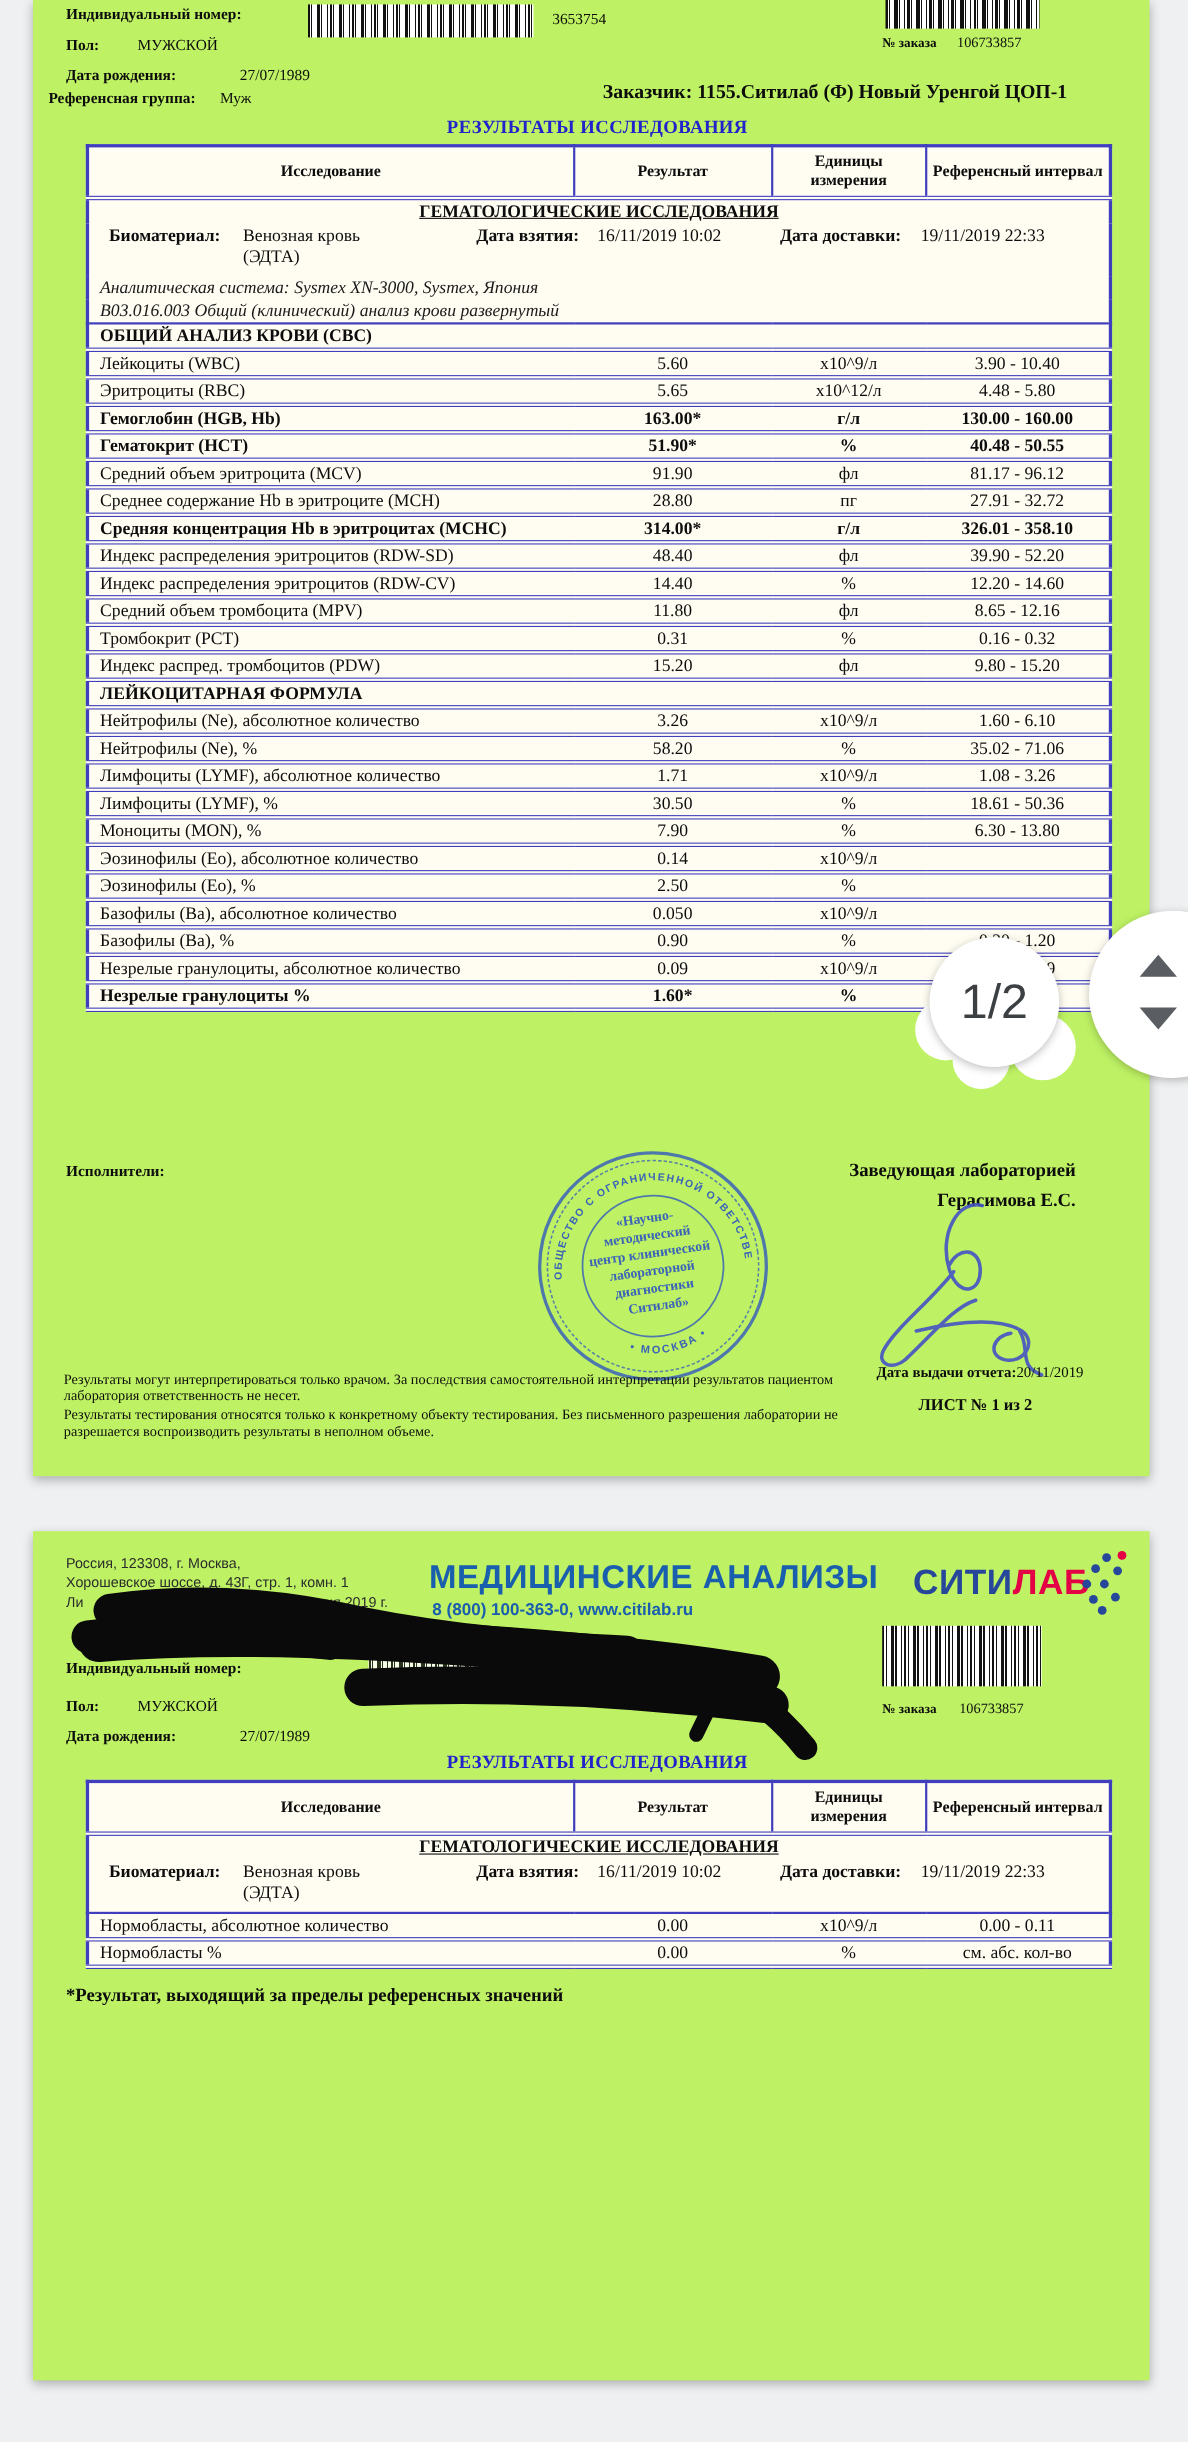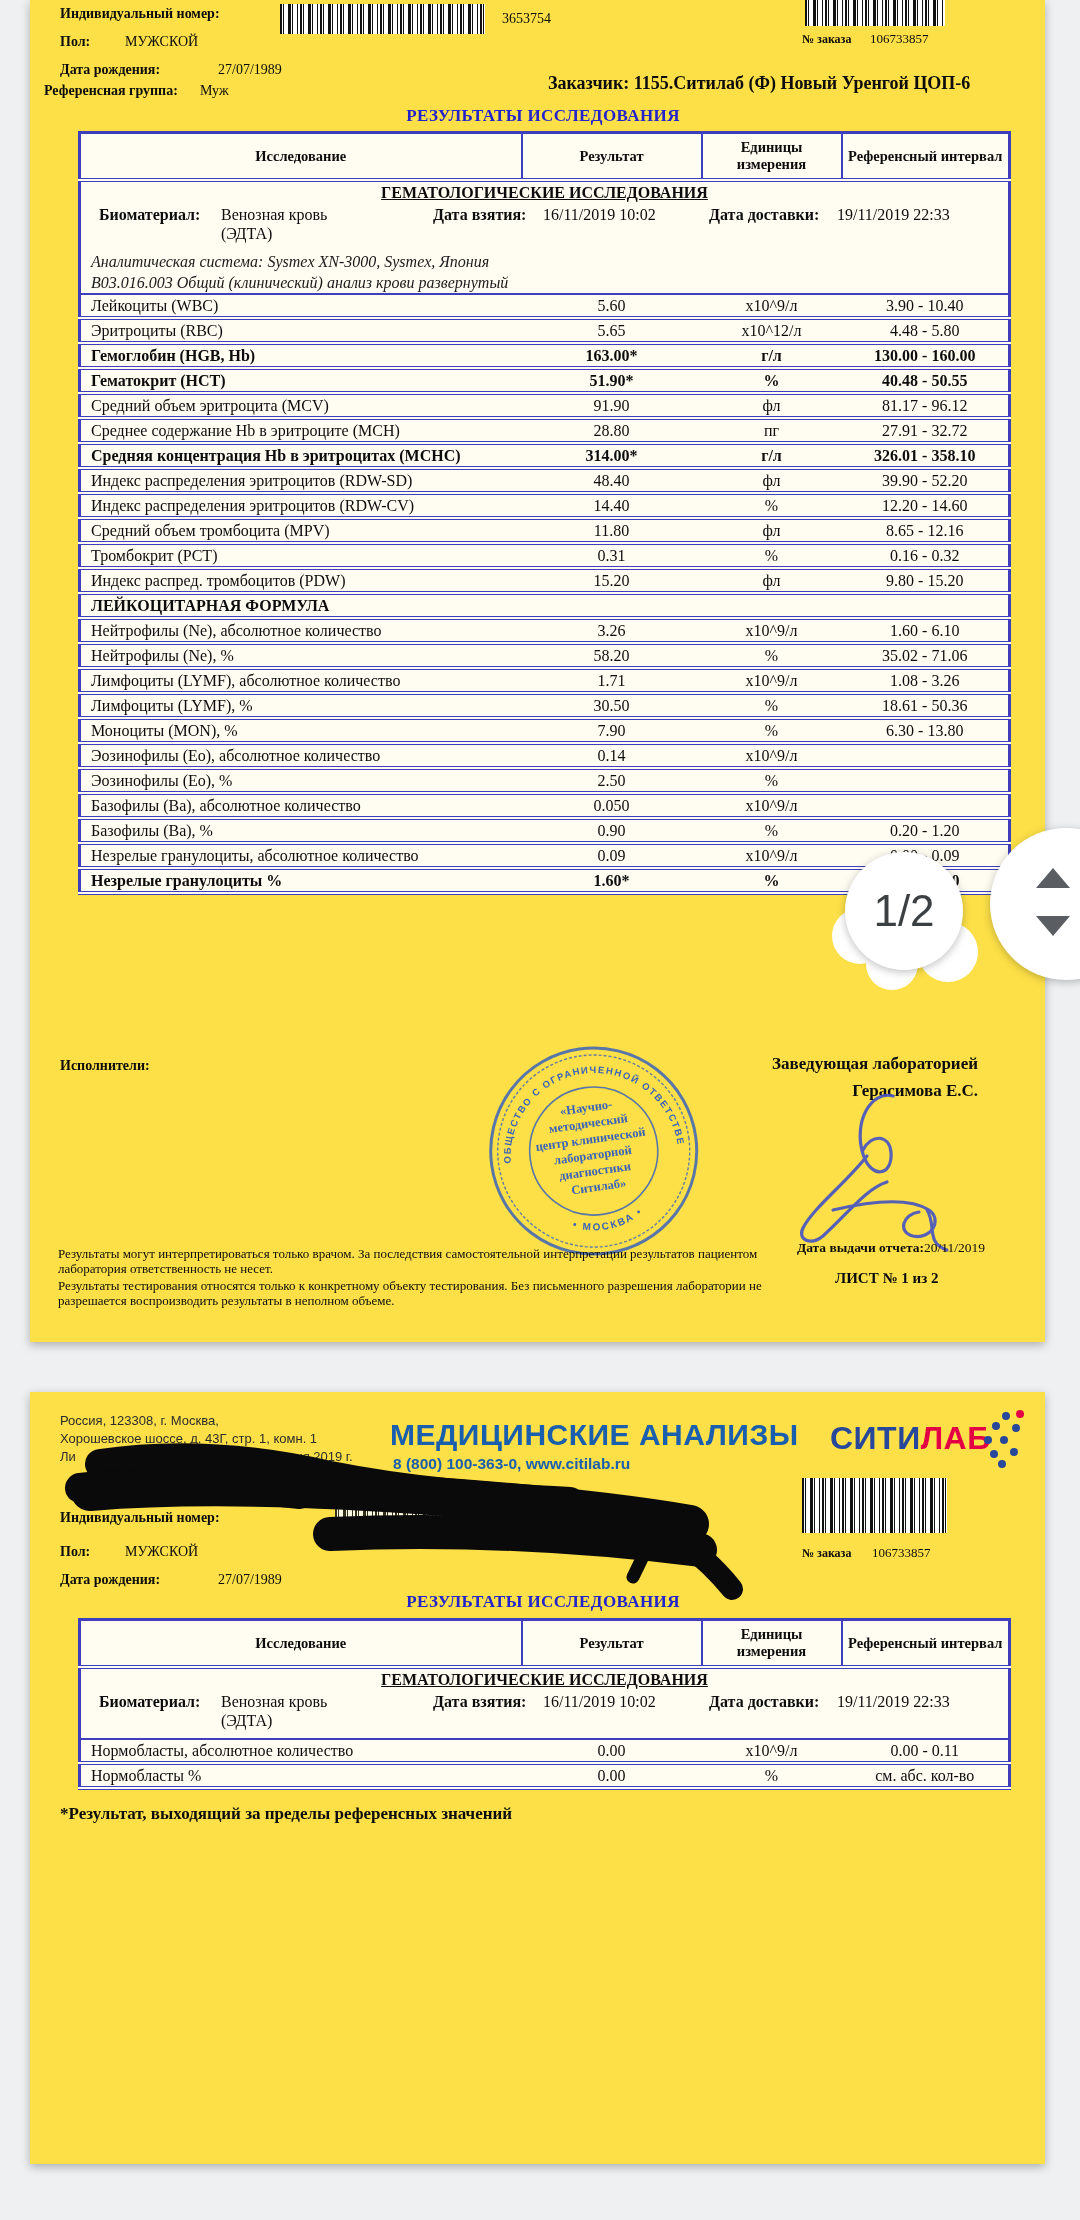--- a/index.html
+++ b/index.html
@@ -1,18 +1,18 @@
 <!DOCTYPE html>
 <html><head>
 <meta charset="utf-8">
 <style>
   html,body{margin:0;padding:0;}
   body{width:1080px;height:2220px;background:#eef0f1;overflow:hidden;position:relative;
        font-family:"Liberation Serif","DejaVu Serif",serif;color:#0c0c0c;}
-  .sheet{position:absolute;left:30px;width:1015px;background:#fde047;
+  .sheet{position:absolute;left:30px;width:1015px;background:#bef264;
          box-shadow:0 3px 9px rgba(0,0,0,.28);}
   #sheet1{top:0;height:1342px;}
   #sheet2{top:1392px;height:772px;}
   .abs{position:absolute;}
   .lbl{font-weight:bold;font-size:14px;}
   .val{font-size:14px;}
   .barcode{background:repeating-linear-gradient(90deg,#111 0 2px,#fff 2px 3px,#111 3px 4px,#fff 4px 8px,#111 8px 11px,#fff 11px 12px,#111 12px 13px,#fff 13px 17px,#111 17px 18px,#fff 18px 20px);}
   .customer{font-size:18px;font-weight:bold;}
   .rtitle{width:930px;text-align:center;font-weight:bold;font-size:17px;color:#2323cc;letter-spacing:.4px;}
   table.rtable{border-collapse:collapse;table-layout:fixed;width:930px;background:#fffdf2;
@@ -71,21 +71,21 @@
   <span class="abs lbl" style="left:772px;top:32px;font-size:12px">№ заказа</span>
   <span class="abs val" style="left:840px;top:31px;font-size:13px">106733857</span>
 
   <span class="abs lbl" style="left:30px;top:34px">Пол:</span>
   <span class="abs val" style="left:95px;top:34px">МУЖСКОЙ</span>
   <span class="abs lbl" style="left:30px;top:62px">Дата рождения:</span>
   <span class="abs val" style="left:188px;top:62px">27/07/1989</span>
   <span class="abs lbl" style="left:14px;top:83px">Референсная группа:</span>
   <span class="abs val" style="left:170px;top:83px">Муж</span>
 
-  <span class="abs customer" style="left:518px;top:73px;width:460px">Заказчик: 1155.Ситилаб (Ф) Новый Уренгой ЦОП-6</span>
+  <span class="abs customer" style="left:518px;top:73px;width:460px">Заказчик: 1155.Ситилаб (Ф) Новый Уренгой ЦОП-1</span>
 
   <div class="abs rtitle" style="left:48px;top:106px">РЕЗУЛЬТАТЫ ИССЛЕДОВАНИЯ</div>
 
   <table class="rtable abs" style="left:48px;top:131px">
     <colgroup>
         <col style="width:442px">
         <col style="width:180px">
         <col style="width:140px">
         <col style="width:168px">
       </colgroup>
@@ -112,20 +112,23 @@
         </td>
       </tr>
       <tr class="free">
         <td colspan="4" class="note">Аналитическая система: Sysmex XN-3000, Sysmex, Япония</td>
       </tr>
       <tr class="lastfree">
         <td colspan="4" class="note">B03.016.003 Общий (клинический) анализ крови развернутый</td>
       </tr>
     </tbody>
     <tbody>
+        <tr>
+          <td colspan="4" class="sec">ОБЩИЙ АНАЛИЗ КРОВИ (CBC)</td>
+        </tr>
         <tr>
           <td class="c-name">Лейкоциты (WBC)</td>
           <td class="c-res">5.60</td>
           <td class="c-unit">x10^9/л</td>
           <td class="c-ref">3.90 - 10.40</td>
         </tr>
         <tr>
           <td class="c-name">Эритроциты (RBC)</td>
           <td class="c-res">5.65</td>
           <td class="c-unit">x10^12/л</td>

